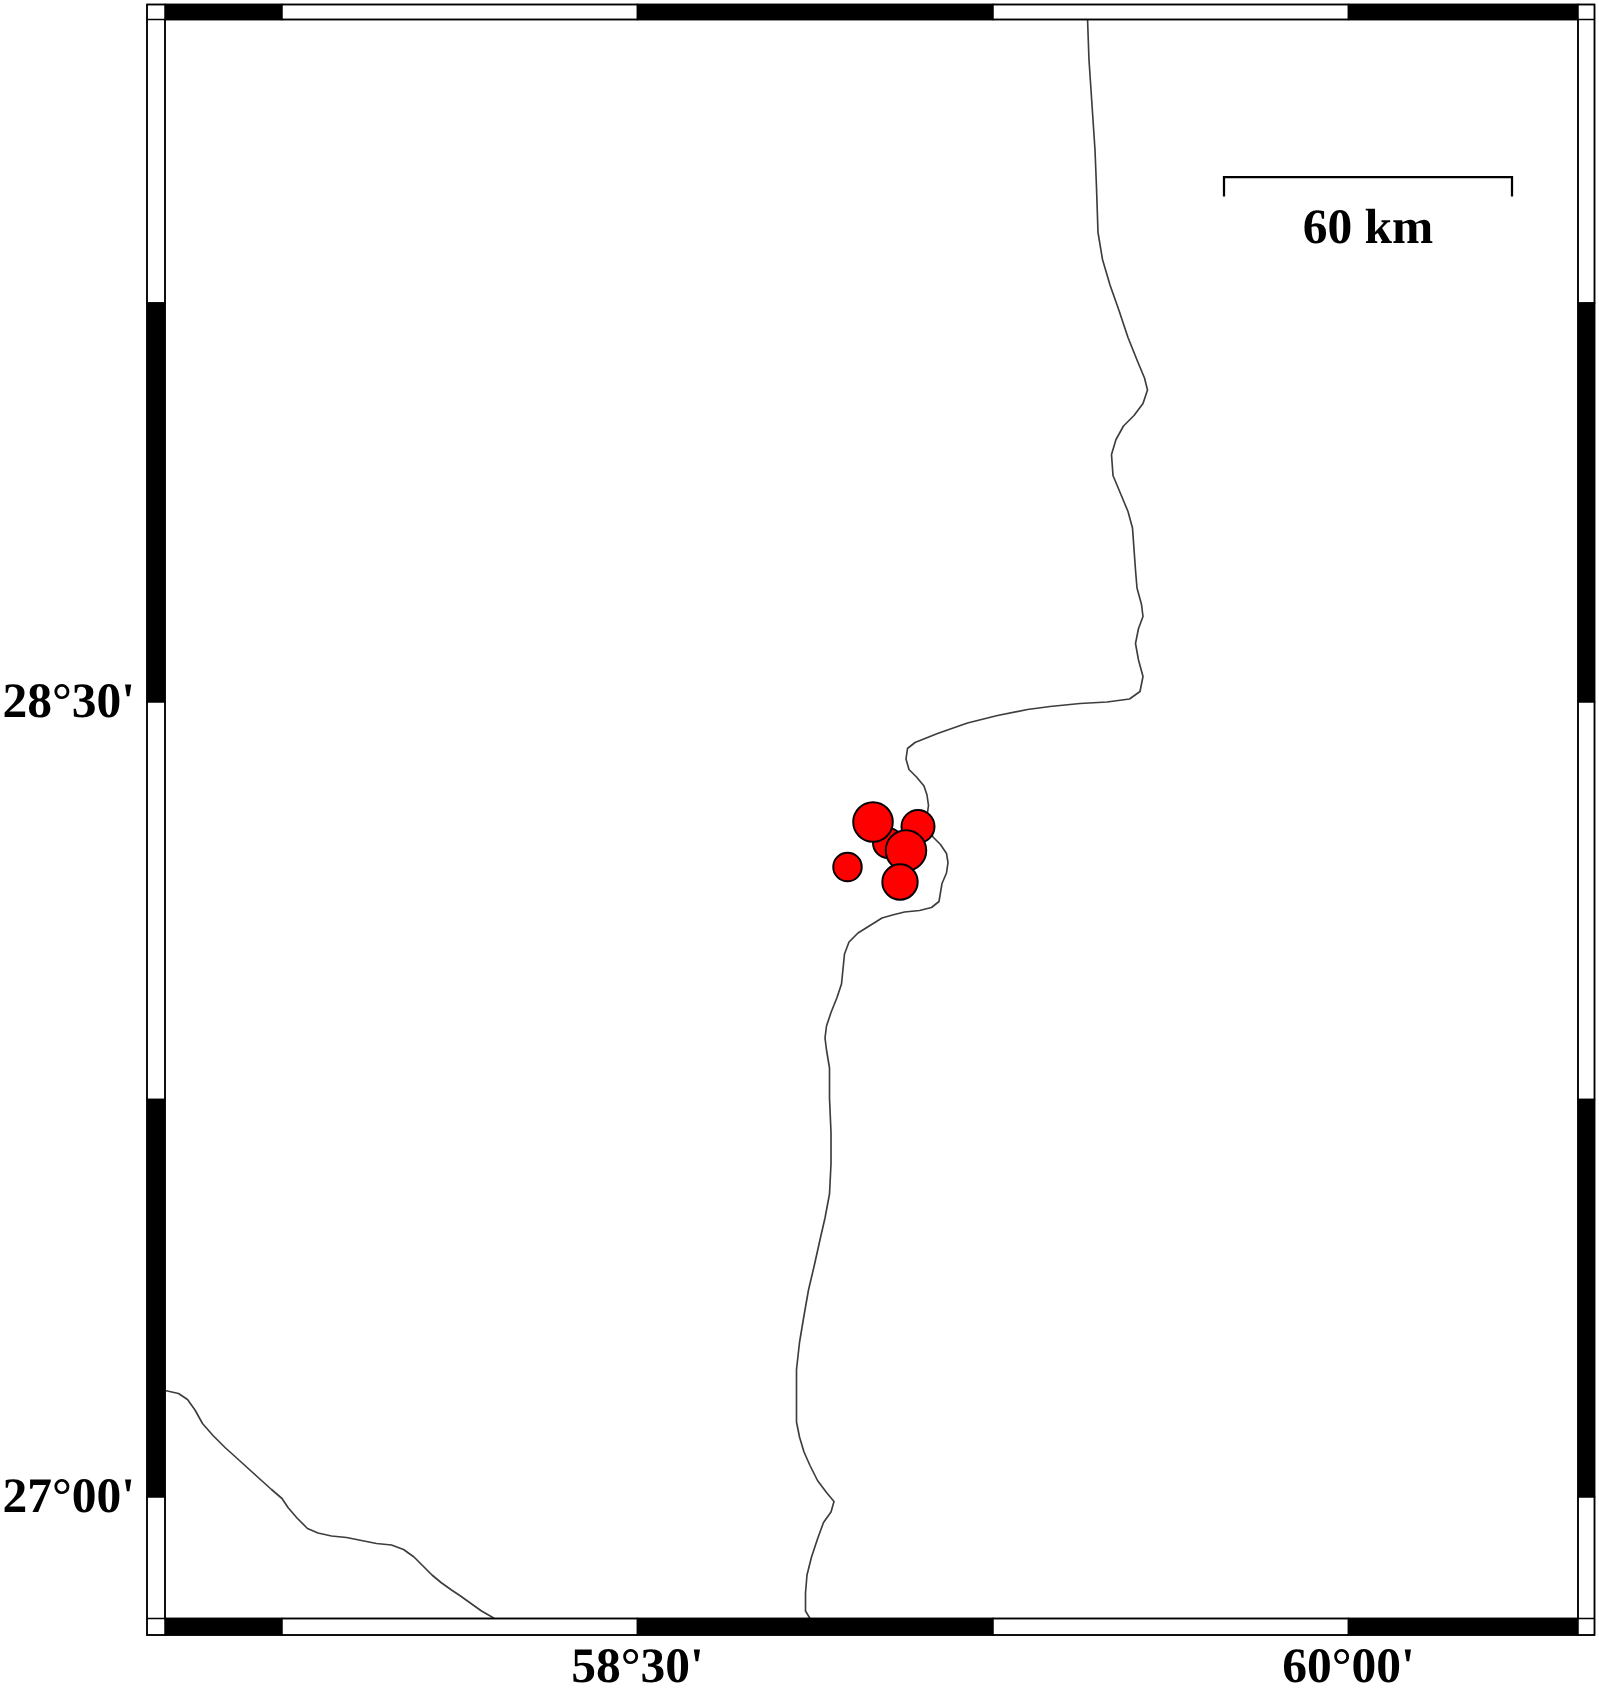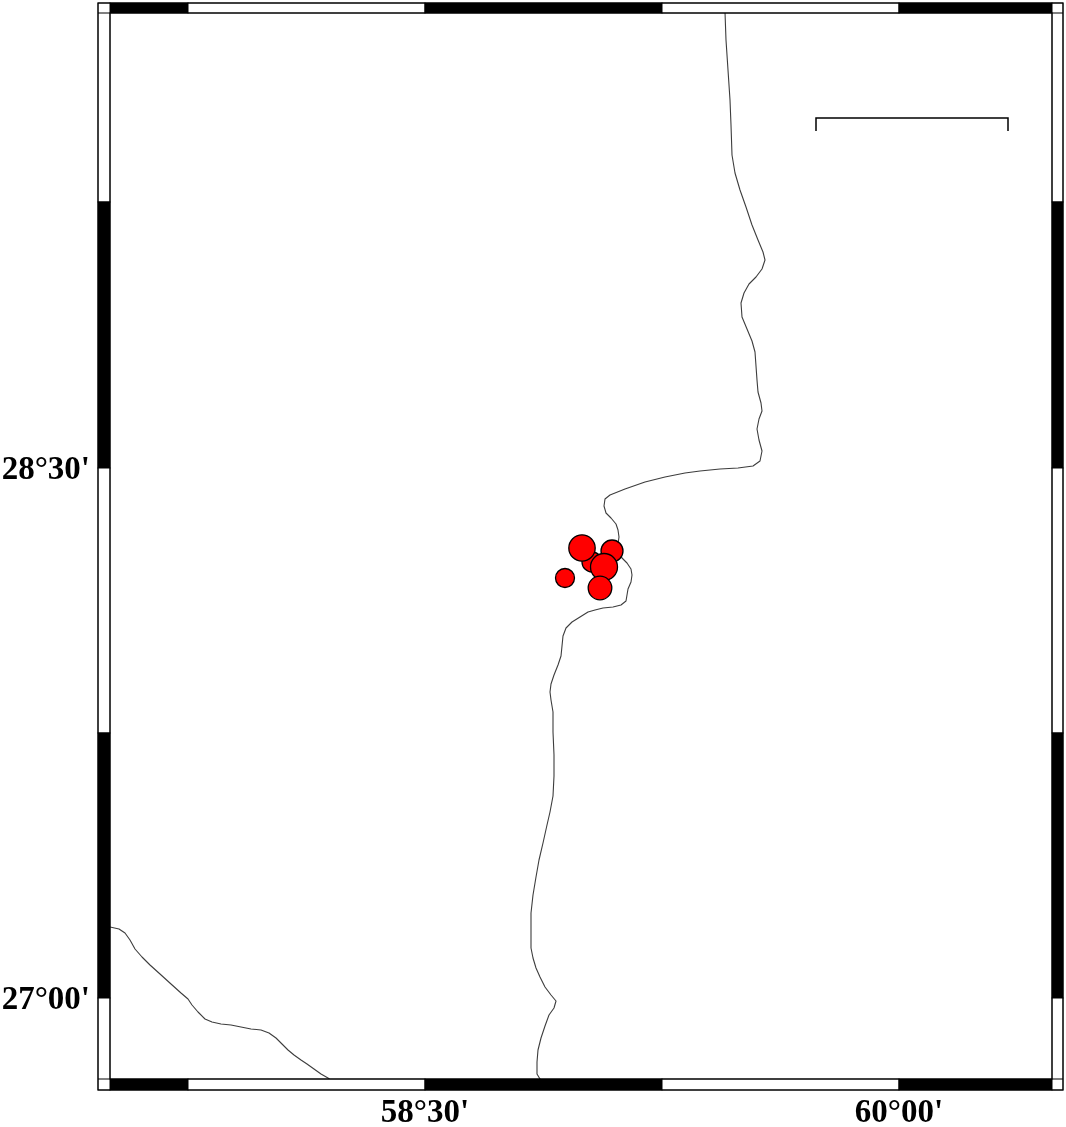--- a/index.html
+++ b/index.html
@@ -65,13 +65,14 @@
       <line x1="98" y1="1079" x2="110" y2="1079" stroke="#000000" stroke-width="1"></line>
       <line x1="1052" y1="1079" x2="1063" y2="1079" stroke="#000000" stroke-width="1"></line>
       <rect x="98" y="3" width="965" height="1087" fill="none" stroke="#000000" stroke-width="1"></rect>
       <rect x="110" y="13" width="942" height="1066" fill="none" stroke="#000000" stroke-width="1"></rect>
     </svg>
 
   <div class="maplabel lat" style="left: -50px; top: 450px;">28°30'</div>
   <div class="maplabel lat" style="left: -50px; top: 980px;">27°00'</div>
   <div class="maplabel lon" style="left: 345px; top: 1093px;">58°30'</div>
   <div class="maplabel lon" style="left: 819px; top: 1093px;">60°00'</div>
+  <div class="maplabel scalelbl" style="left: 832px; top: 134px;">60 km</div>
 </div>
 
 </body></html>

